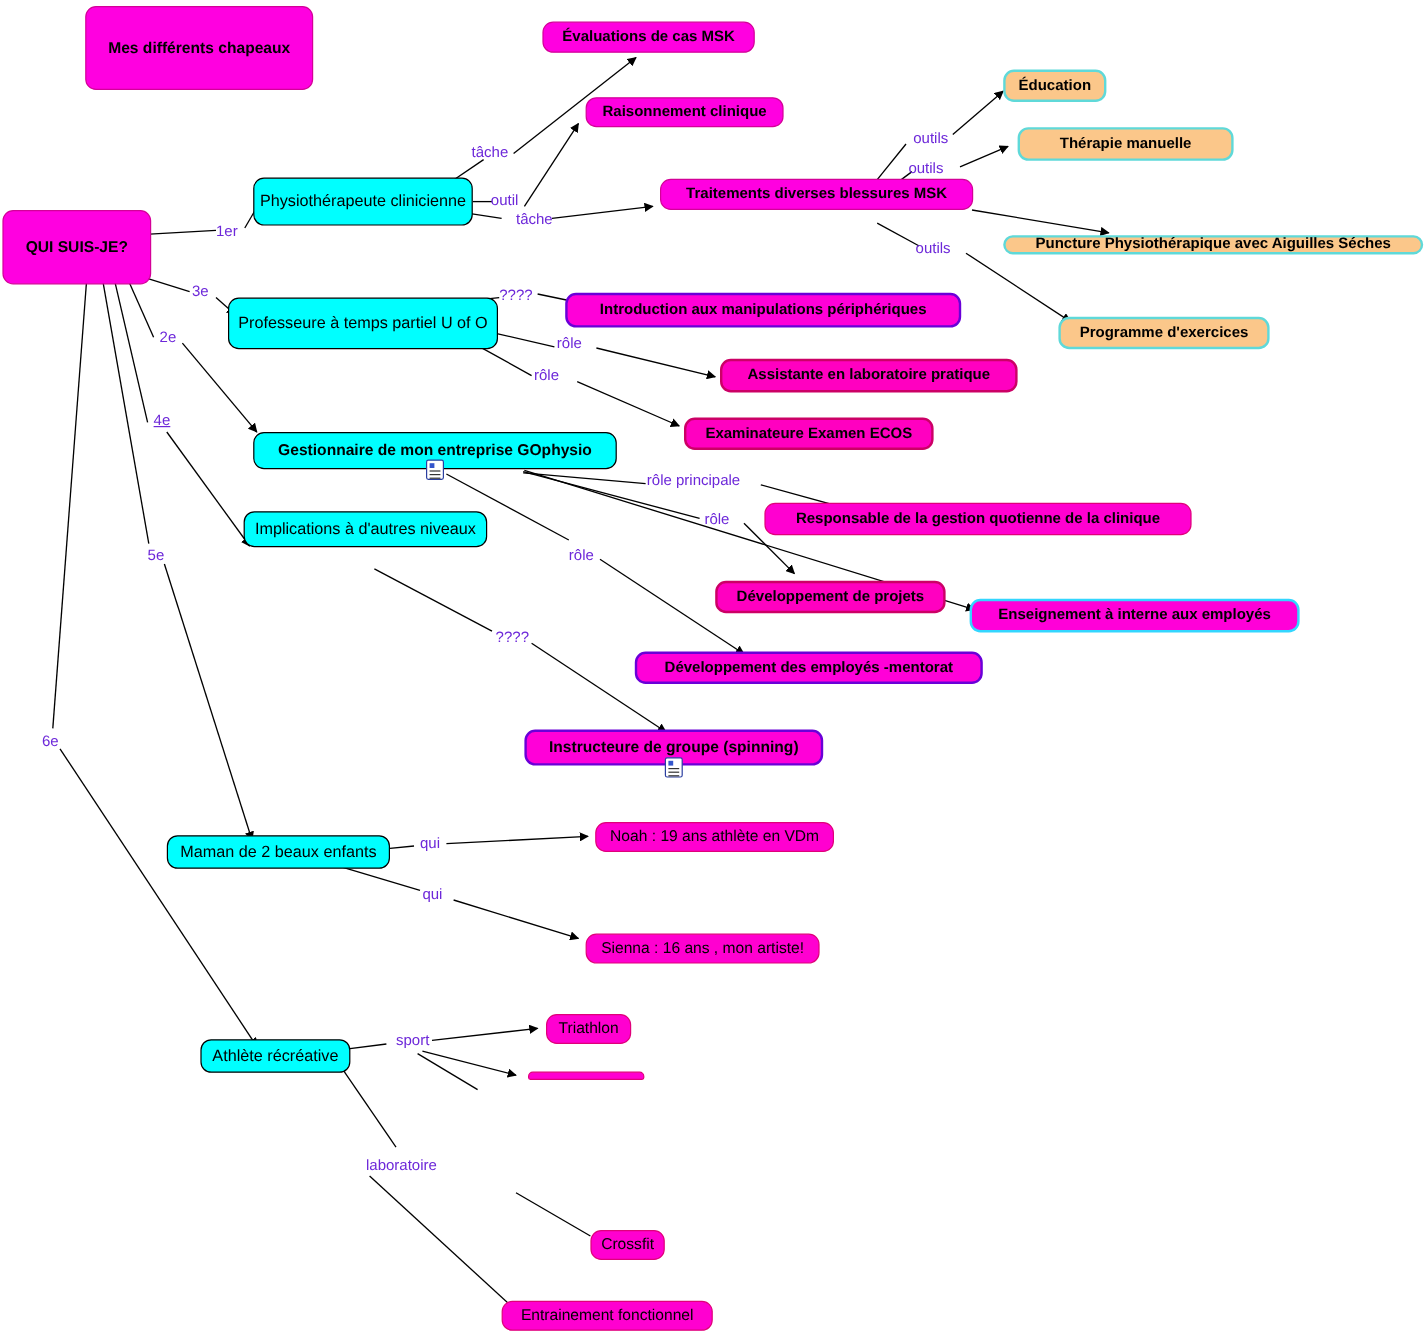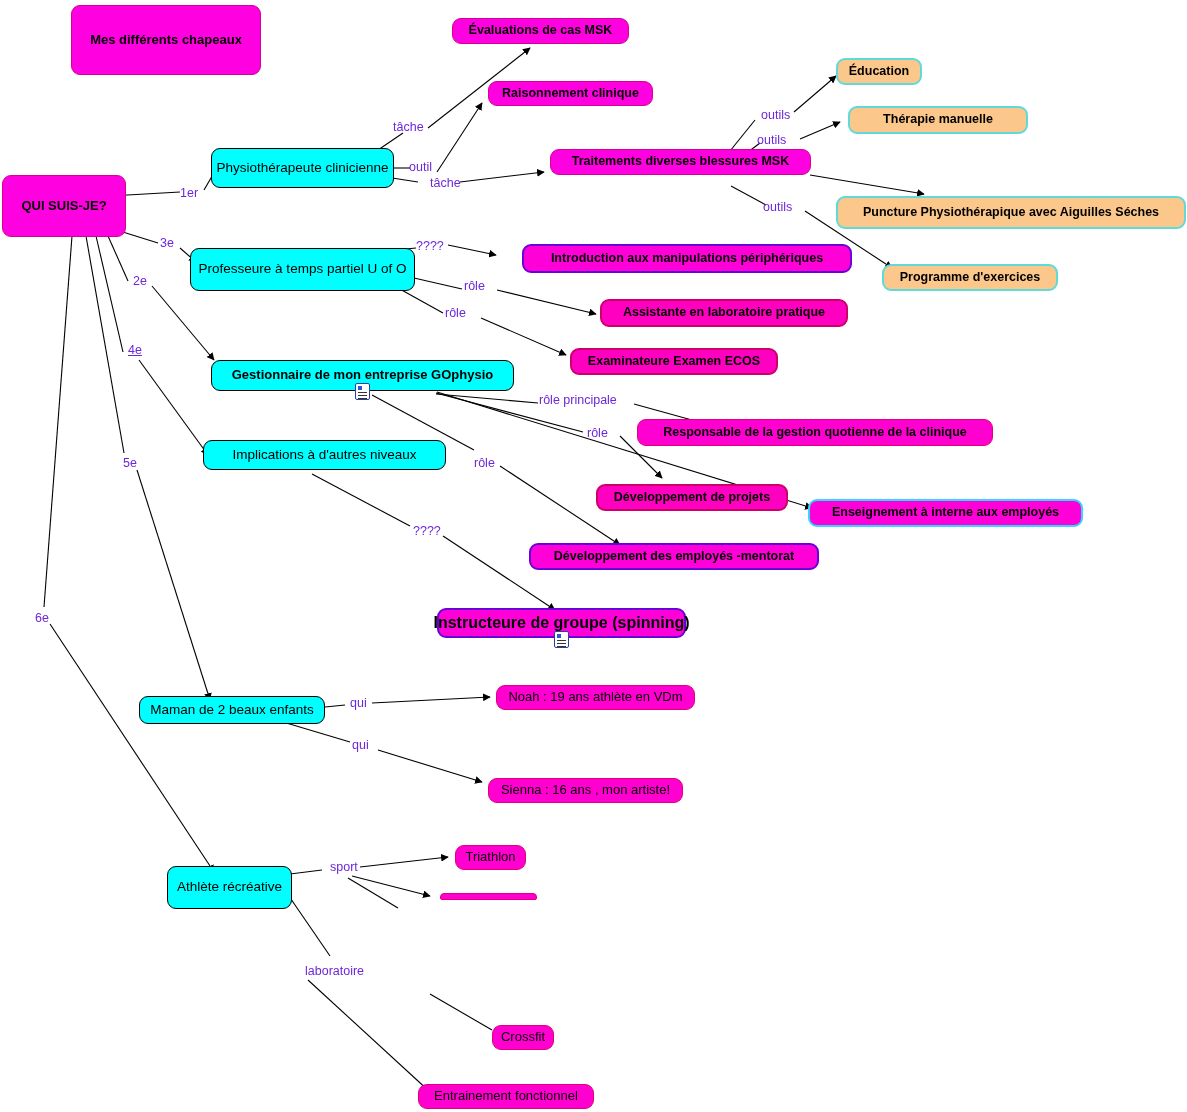--- a/index.html
+++ b/index.html
@@ -200,87 +200,87 @@
   </div>
 
   <div class="node n-orange bold" style="left:836px; top:58px; width:86px; height:27px; font-size:12.5px;">
     <span class="node-label">Éducation</span>
   </div>
 
   <div class="node n-orange bold" style="left:848px; top:106px; width:180px; height:28px; font-size:12.5px;">
     <span class="node-label">Thérapie manuelle</span>
   </div>
 
-  <div class="node n-orange bold" style="left:836px; top:196px; width:350px; height:33px; font-size:12.5px;">
+  <div class="node n-orange bold" style="left:836px; top:196px; width:350px; height:16px; font-size:12.5px;">
     <span class="node-label">Puncture Physiothérapique avec Aiguilles Séches</span>
   </div>
 
   <div class="node n-orange bold" style="left:882px; top:264px; width:176px; height:27px; font-size:12.5px;">
     <span class="node-label">Programme d'exercices</span>
   </div>
 
   <div class="node n-cyan" style="left:190px; top:248px; width:225px; height:43px; font-size:13.5px;">
     <span class="node-label">Professeure à temps partiel U of O</span>
   </div>
 
-  <div class="node n-purpleb bold" style="left:522px; top:244px; width:330px; height:29px; font-size:12.5px;">
+  <div class="node n-purpleb bold" style="left:471px; top:244px; width:330px; height:29px; font-size:12.5px;">
     <span class="node-label">Introduction aux manipulations périphériques</span>
   </div>
 
   <div class="node n-crimsonb bold" style="left:600px; top:299px; width:248px; height:28px; font-size:12.5px;">
     <span class="node-label">Assistante en laboratoire pratique</span>
   </div>
 
   <div class="node n-crimsonb bold" style="left:570px; top:348px; width:208px; height:27px; font-size:12.5px;">
     <span class="node-label">Examinateure Examen ECOS</span>
   </div>
 
   <div class="node n-cyan bold" style="left:211px; top:360px; width:303px; height:31px; font-size:13px;">
     <span class="node-label">Gestionnaire de mon entreprise GOphysio</span>
   </div>
   <span class="doc-icon" style="left:355px; top:383px;"></span>
 
-  <div class="node n-cyan" style="left:203px; top:440px; width:243px; height:30px; font-size:13.5px;">
+  <div class="node n-cyan" style="left:203px; top:426px; width:203px; height:30px; font-size:13.5px;">
     <span class="node-label">Implications à d'autres niveaux</span>
   </div>
 
   <div class="node n-magenta2 bold" style="left:637px; top:419px; width:356px; height:27px; font-size:12.5px;">
     <span class="node-label">Responsable de la gestion quotienne de la clinique</span>
   </div>
 
   <div class="node n-crimsonb bold" style="left:596px; top:484px; width:192px; height:27px; font-size:12.5px;">
     <span class="node-label">Développement de projets</span>
   </div>
 
   <div class="node n-cyanb bold" style="left:808px; top:499px; width:275px; height:28px; font-size:12.5px;">
     <span class="node-label">Enseignement à interne aux employés</span>
   </div>
 
   <div class="node n-purpleb bold" style="left:529px; top:543px; width:290px; height:27px; font-size:12.5px;">
     <span class="node-label">Développement des employés -mentorat</span>
   </div>
 
-  <div class="node n-purpleb bold" style="left:437px; top:608px; width:249px; height:30px; font-size:16px;">
+  <div class="node n-purpleb bold" style="left:437px; top:608px; width:249px; height:30px; font-size:13px;">
     <span class="node-label">Instructeure de groupe (spinning)</span>
   </div>
   <span class="doc-icon" style="left:554px; top:631px;"></span>
 
   <div class="node n-cyan" style="left:139px; top:696px; width:186px; height:28px; font-size:13.5px;">
     <span class="node-label">Maman de 2 beaux enfants</span>
   </div>
 
   <div class="node n-magenta2" style="left:496px; top:685px; width:199px; height:25px; font-size:13px;">
     <span class="node-label">Noah : 19 ans athlète en VDm</span>
   </div>
 
   <div class="node n-magenta2" style="left:488px; top:778px; width:195px; height:25px; font-size:13px;">
     <span class="node-label">Sienna : 16 ans , mon artiste!</span>
   </div>
 
-  <div class="node n-cyan" style="left:167px; top:866px; width:125px; height:43px; font-size:13.5px;">
+  <div class="node n-cyan" style="left:167px; top:866px; width:125px; height:28px; font-size:13.5px;">
     <span class="node-label">Athlète récréative</span>
   </div>
 
   <div class="node n-magenta2" style="left:455px; top:845px; width:71px; height:25px; font-size:13px;">
     <span class="node-label">Triathlon</span>
   </div>
 
   <div class="node n-magenta2" style="left:440px; top:893px; width:97px; height:7px; font-size:0px; border-radius:4px 4px 2px 2px;">
     <span class="node-label"></span>
   </div>

